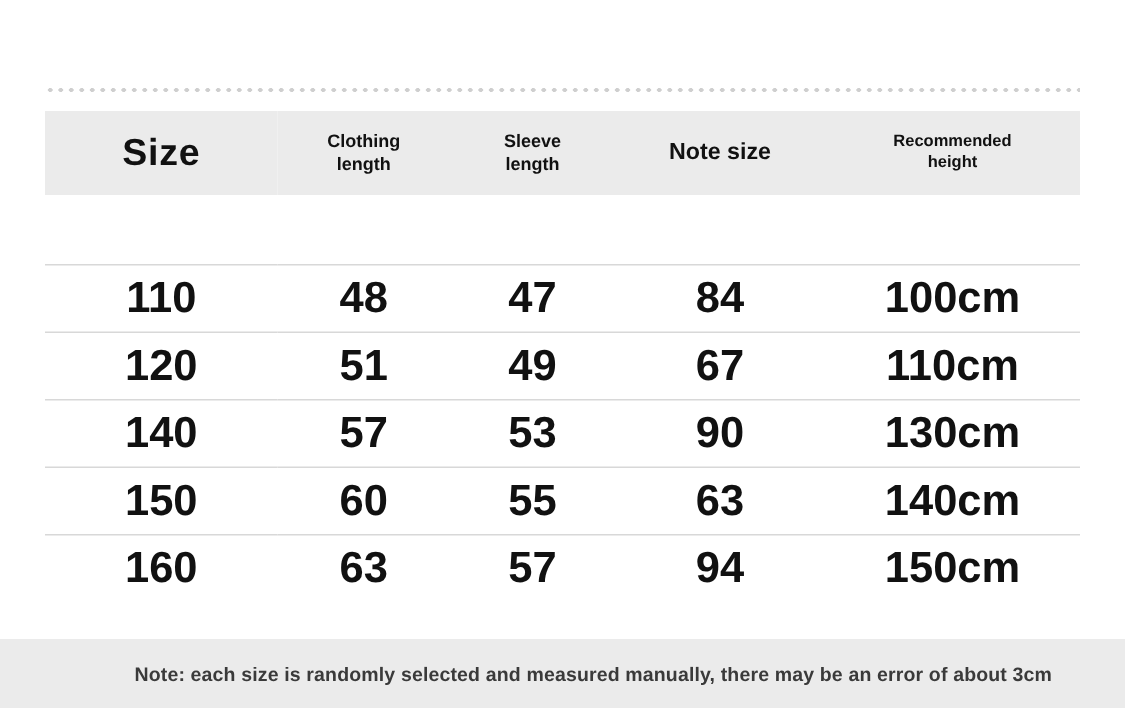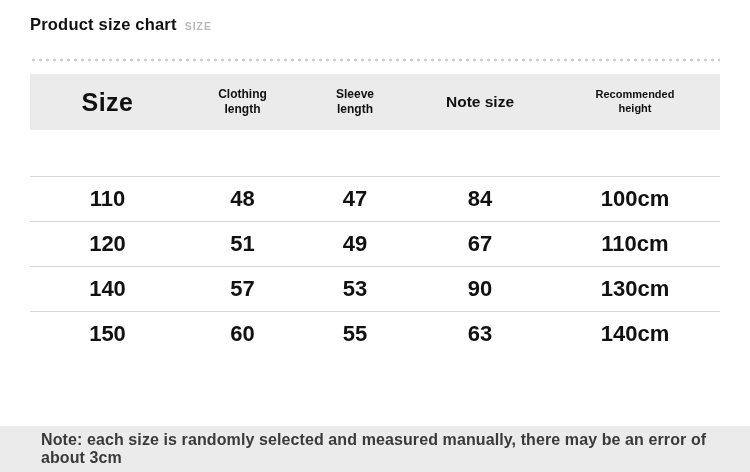--- a/index.html
+++ b/index.html
@@ -120,21 +120,21 @@
     height: 46px;
     background: #ffffff;
     border-bottom: 1px solid #d8d8d8;
   }
 
   tbody tr.data-row {
     height: 45px;
   }
   tbody tr.data-row td {
     border-bottom: 1px solid #d8d8d8;
-    font-size: 22px;
+    font-size: 29px;
     font-weight: bold;
     color: #111111;
   }
   tbody tr.data-row:last-child td {
     border-bottom: none;
   }
   td.cell-size { font-size: 22px; }
   td.cell-height { font-size: 21px; }
 
   
@@ -143,36 +143,32 @@
     left: 0;
     bottom: 0;
     width: 750px;
     height: 46px;
     background: #ebebeb;
     display: flex;
     align-items: center;
     justify-content: center;
   }
   .note-text {
-    font-size: 16px;
+    font-size: 13px;
     font-weight: bold;
     color: #3a3a3a;
     letter-spacing: 0.1px;
     margin-left: 41px;
   }
 </style>
 </head>
 <body>
 
 <div class="page">
 
-  <div class="title-row">
-    <span class="title-main">Product size chart</span>
-    <span class="title-sub">SIZE</span>
-  </div>
 
   <div class="dotted-rule"></div>
 
   <div class="table-wrap">
     <table class="size-table">
       <colgroup>
         <col class="c0">
         <col class="c1">
         <col class="c2">
         <col class="c3">
@@ -231,20 +227,27 @@
         </tr>
 
         <tr class="data-row">
           <td class="cell-size">150</td>
           <td>60</td>
           <td>55</td>
           <td>63</td>
           <td class="cell-height">140cm</td>
         </tr>
 
+        <tr class="data-row">
+          <td class="cell-size">160</td>
+          <td>63</td>
+          <td>57</td>
+          <td>94</td>
+          <td class="cell-height">150cm</td>
+        </tr>
       </tbody>
     </table>
   </div>
 
   <div class="note-bar">
     <span class="note-text">Note: each size is randomly selected and measured manually, there may be an error of about 3cm</span>
   </div>
 
 </div>
 

